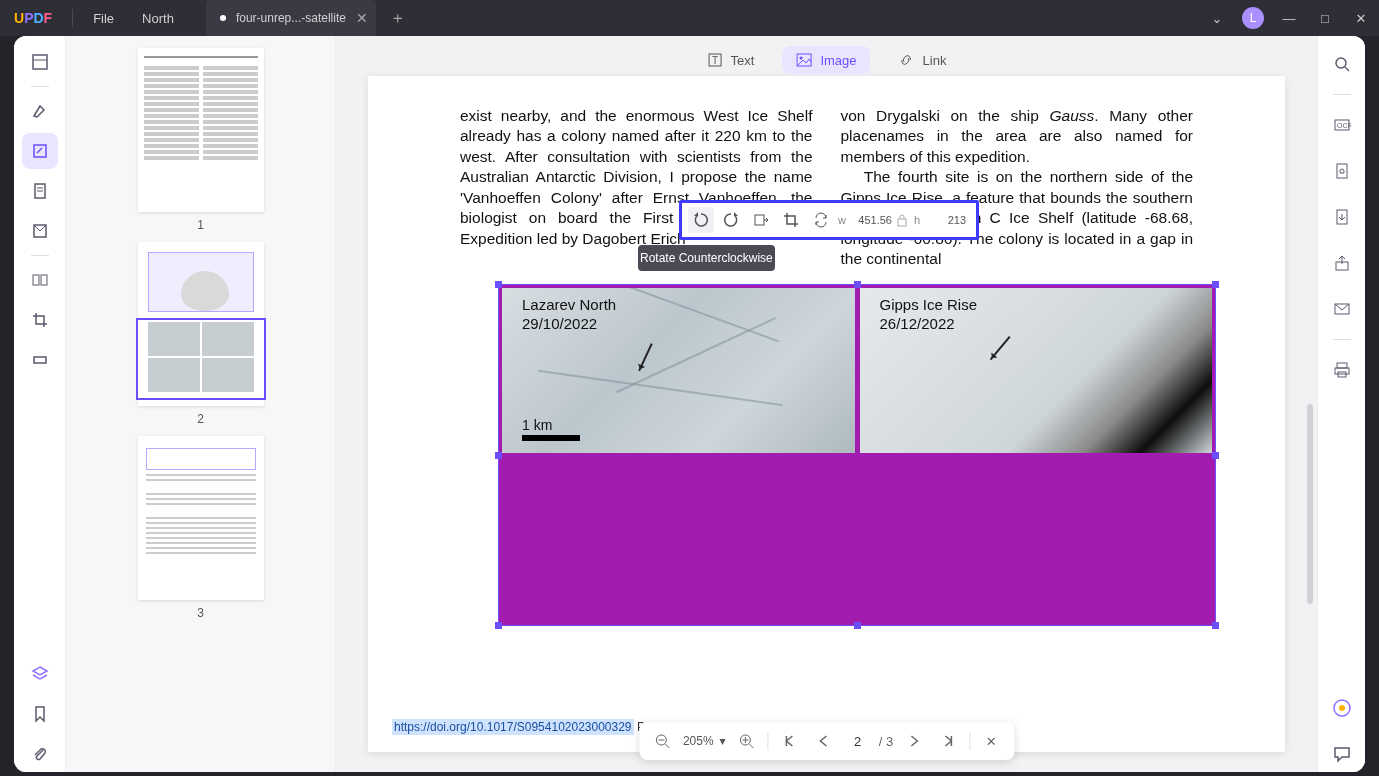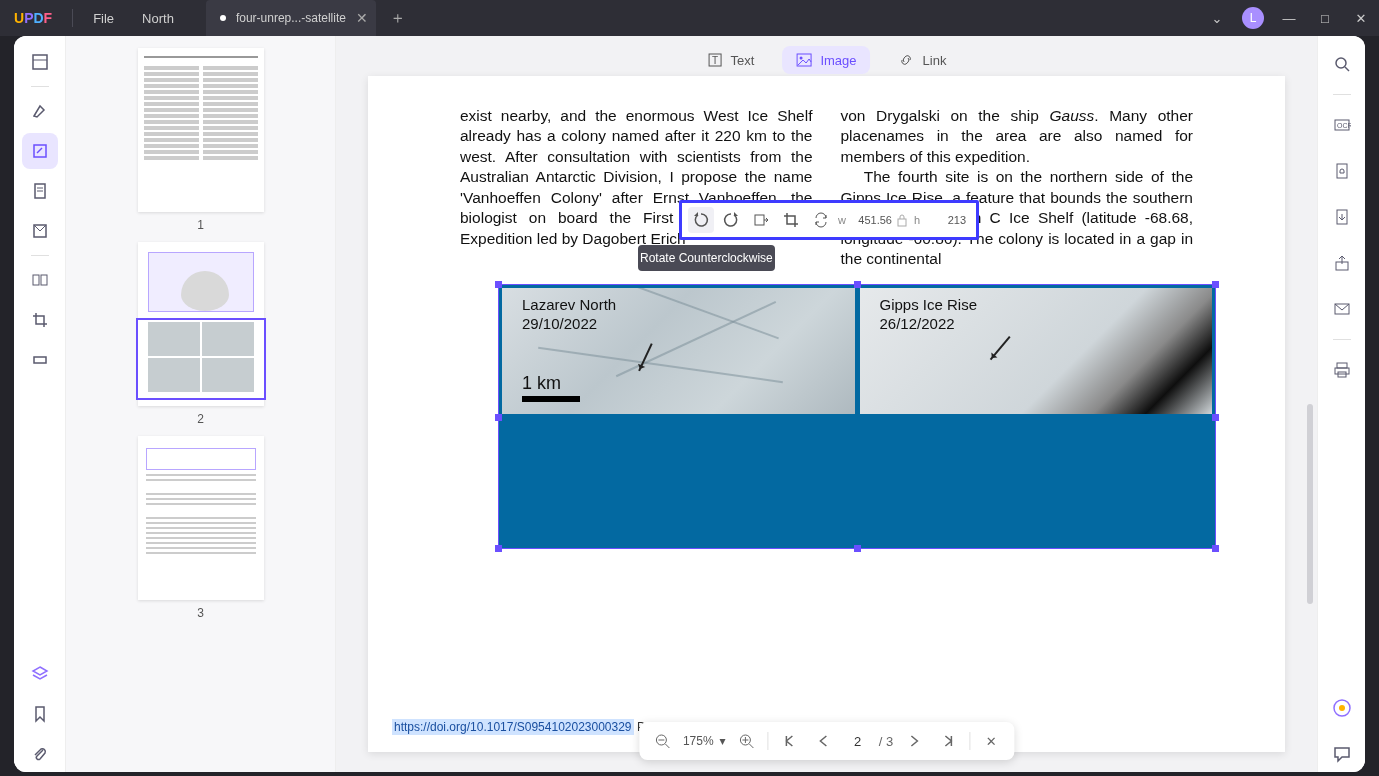--- a/index.html
+++ b/index.html
@@ -53,33 +53,33 @@
 .mode-btn.active { background:#e9e5ff; color:#6b4fff; }
 .mode-ico { width:16px; height:16px; }
 
 .page { position:absolute; top:40px; left:32px; right:32px; bottom:20px; background:#fff; box-shadow:0 2px 8px rgba(0,0,0,0.1); padding:30px 92px 0 92px; overflow:hidden; font-family: Georgia, "Times New Roman", serif; color:#111; }
 .figcap { font-size:15px; margin-bottom:22px; }
 .figcap b { font-weight:700; }
 .cols { display:flex; gap:28px; font-size:15.5px; text-align:justify; line-height:1.32; }
 .col { flex:1; }
 .italic { font-style:italic; }
 
-.img-sel { position:absolute; left:130px; top:208px; width:718px; height:265px; border:1px solid #6b4fff; background:#0369a1; }
+.img-sel { position:absolute; left:130px; top:208px; width:718px; height:342px; border:1px solid #6b4fff; background:#a21caf; }
 .handle { position:absolute; width:7px; height:7px; background:#6b4fff; }
 .h-tl { left:-4px; top:-4px; } .h-tr { right:-4px; top:-4px; }
 .h-bl { left:-4px; bottom:-4px; } .h-br { right:-4px; bottom:-4px; }
 .h-t { left:50%; top:-4px; margin-left:-3px;} .h-b { left:50%; bottom:-4px; margin-left:-3px;}
 .h-l { left:-4px; top:50%; margin-top:-3px;} .h-r { right:-4px; top:50%; margin-top:-3px;}
 .quad { position:absolute; display:grid; grid-template-columns:1fr 1fr; grid-template-rows:1fr 1fr; gap:5px; left:3px; top:3px; right:3px; bottom:3px; }
 .sat { position:relative; background:linear-gradient(135deg,#d8dee2 0%, #bcc7cd 40%, #cdd6da 70%, #aeb9bf 100%); overflow:hidden;}
 .sat .lbl { position:absolute; left:20px; top:8px; font-family:Arial,sans-serif; font-size:15px; color:#111; line-height:1.25;}
 .sat4 { background:linear-gradient(135deg,#e6e9eb 0%, #cfd6da 60%, #8a8a8a 75%, #0e0e0e 86%, #d0d6d9 100%); }
 .crack { position:absolute; background:rgba(120,140,150,0.5); }
 .scalebar { position:absolute; left:20px; bottom:12px; }
-.scalebar .t { font-size:18px; color:#111; }
+.scalebar .t { font-size:14px; color:#111; }
 .scalebar .b { width:58px; height:6px; background:#000; margin-top:2px; }
 .arrow { position:absolute; width:30px; height:1.5px; background:#222; transform-origin:left center; }
 .arrow::after { content:""; position:absolute; right:-2px; top:-3px; border:4px solid transparent; border-left-color:#222; }
 
 .fig2 { position:absolute; left:92px; top:560px; font-size:15px; font-family:Georgia,serif;}
 .doi { position:absolute; left:24px; bottom:18px; font-size:12px; font-family:Arial,sans-serif; color:#333;}
 .doi a { background:#cfe3ff; color:#1a4fa0; padding:1px 2px; }
 
 .float-toolbar { position:absolute; left:343px; top:164px; width:300px; height:40px; background:#fff; border:3px solid #3e3bff; border-radius:2px; display:flex; align-items:center; padding:0 6px; gap:4px; z-index:20;}
 .ft-btn { width:26px; height:26px; display:flex; align-items:center; justify-content:center; border-radius:4px; cursor:pointer; color:#555;}
@@ -397,21 +397,21 @@
 
     <div class="bottom-bar">
       <div class="bb-btn">
           <svg width="16" height="16" viewBox="0 0 16 16">
             <circle cx="7" cy="7" r="5" fill="none" stroke="#666"></circle>
             <line x1="11" y1="11" x2="15" y2="15" stroke="#666"></line>
             <line x1="4" y1="7" x2="10" y2="7" stroke="#666"></line>
           </svg>
         </div>
       <div class="zoom-sel">
-          <span>175%</span> 
+          <span>205%</span> 
           <span>▾</span>
         </div>
       <div class="bb-btn">
           <svg width="16" height="16" viewBox="0 0 16 16">
             <circle cx="7" cy="7" r="5" fill="none" stroke="#666"></circle>
             <line x1="11" y1="11" x2="15" y2="15" stroke="#666"></line>
             <line x1="4" y1="7" x2="10" y2="7" stroke="#666"></line>
             <line x1="7" y1="4" x2="7" y2="10" stroke="#666"></line>
           </svg>
         </div>

